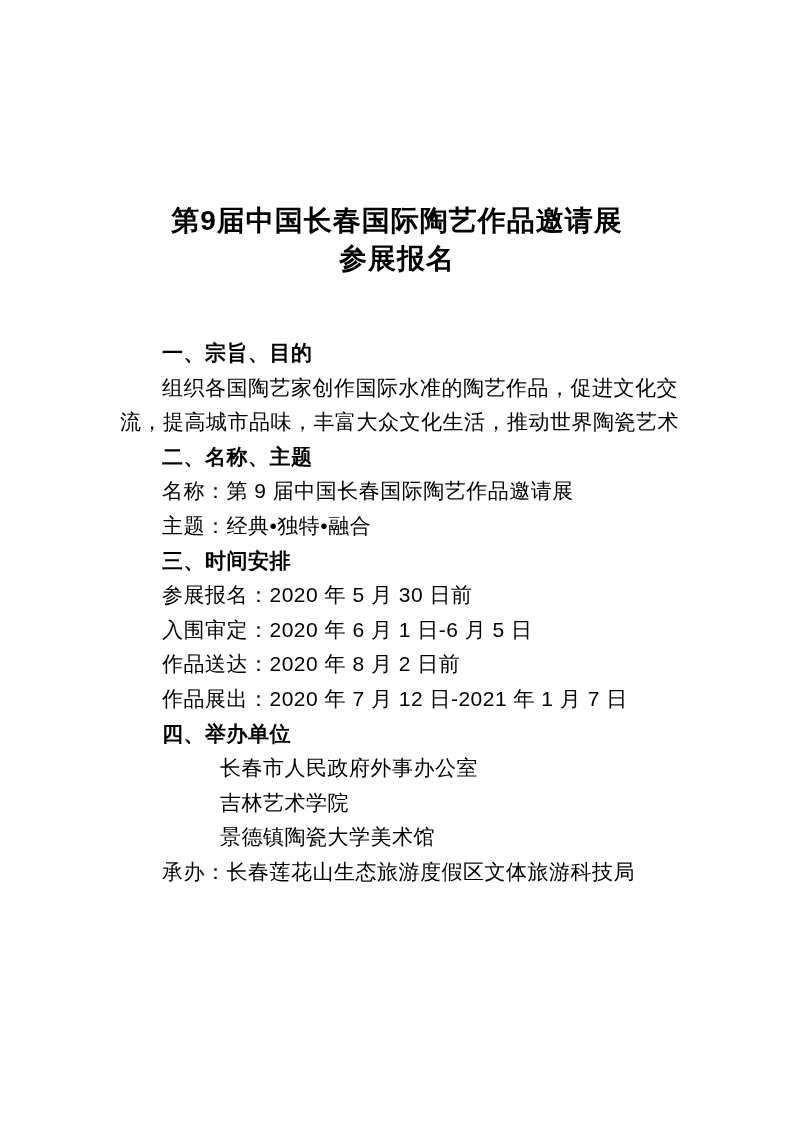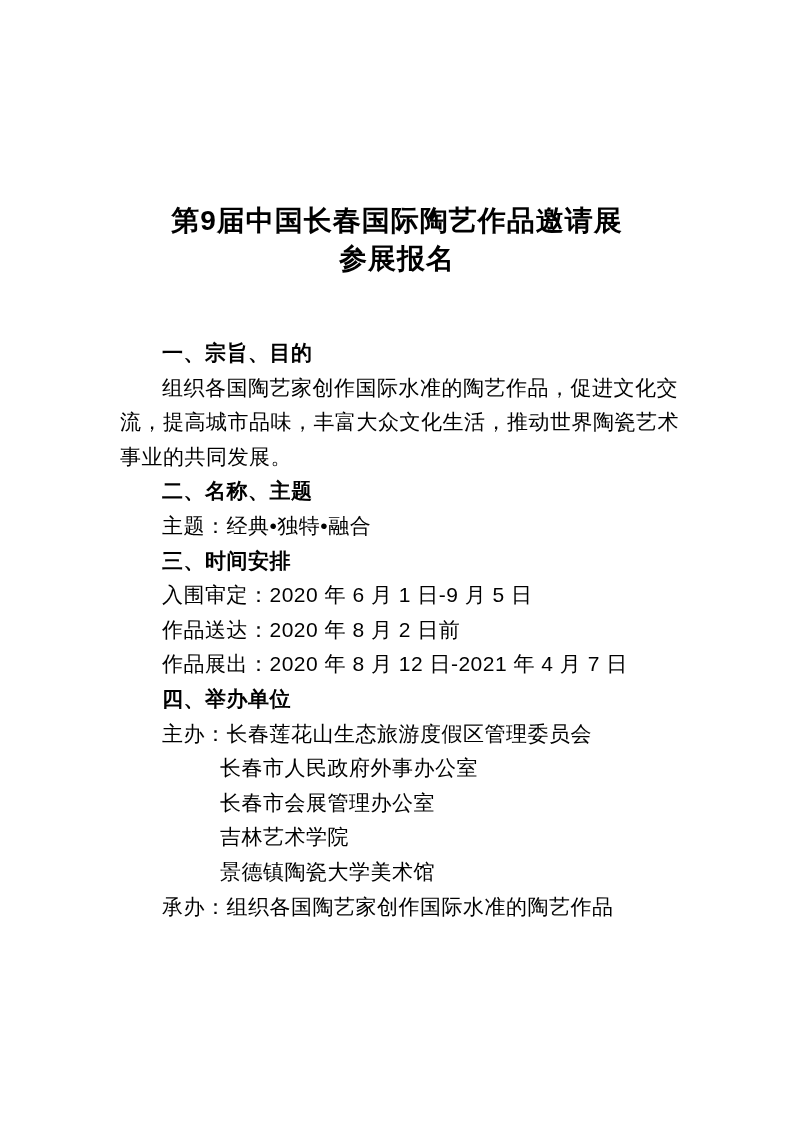--- a/index.html
+++ b/index.html
@@ -46,28 +46,27 @@
 
 <div class="page" style="background: rgb(255, 255, 255); color: rgb(0, 0, 0);">
   <div class="doc-title">
     <div>第9届中国长春国际陶艺作品邀请展</div>
     <div>参展报名</div>
   </div>
   <div class="doc-body">
       <div class="line h">一、宗旨、目的</div>
       <div class="line first">组织各国陶艺家创作国际水准的陶艺作品，促进文化交</div>
       <div class="line cont">流，提高城市品味，丰富大众文化生活，推动世界陶瓷艺术</div>
-      <div class="line cont">事业的共同发展。</div>
       <div class="line h">二、名称、主题</div>
+      <div class="line first">名称：第 9 届中国长春国际陶艺作品邀请展</div>
       <div class="line first">主题：经典•独特•融合</div>
       <div class="line h">三、时间安排</div>
-      <div class="line first">入围审定：2020 年 6 月 1 日-9 月 5 日</div>
+      <div class="line first">参展报名：2020 年 5 月 30 日前</div>
+      <div class="line first">入围审定：2020 年 6 月 1 日-6 月 5 日</div>
       <div class="line first">作品送达：2020 年 8 月 2 日前</div>
-      <div class="line first">作品展出：2020 年 8 月 12 日-2021 年 4 月 7 日</div>
+      <div class="line first">作品展出：2020 年 7 月 12 日-2021 年 1 月 7 日</div>
       <div class="line h">四、举办单位</div>
-      <div class="line first">主办：长春莲花山生态旅游度假区管理委员会</div>
       <div class="line org">长春市人民政府外事办公室</div>
-      <div class="line org">长春市会展管理办公室</div>
       <div class="line org">吉林艺术学院</div>
       <div class="line org">景德镇陶瓷大学美术馆</div>
-      <div class="line first">承办：组织各国陶艺家创作国际水准的陶艺作品</div>
+      <div class="line first">承办：长春莲花山生态旅游度假区文体旅游科技局</div>
     </div>
 </div>
 
 </body></html>

